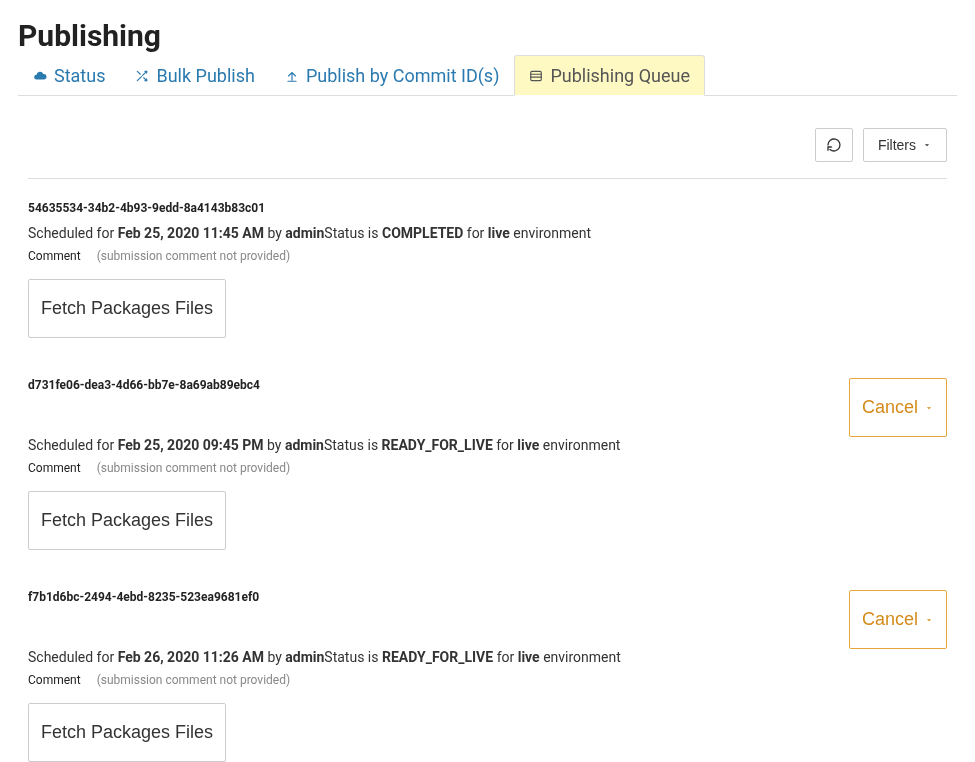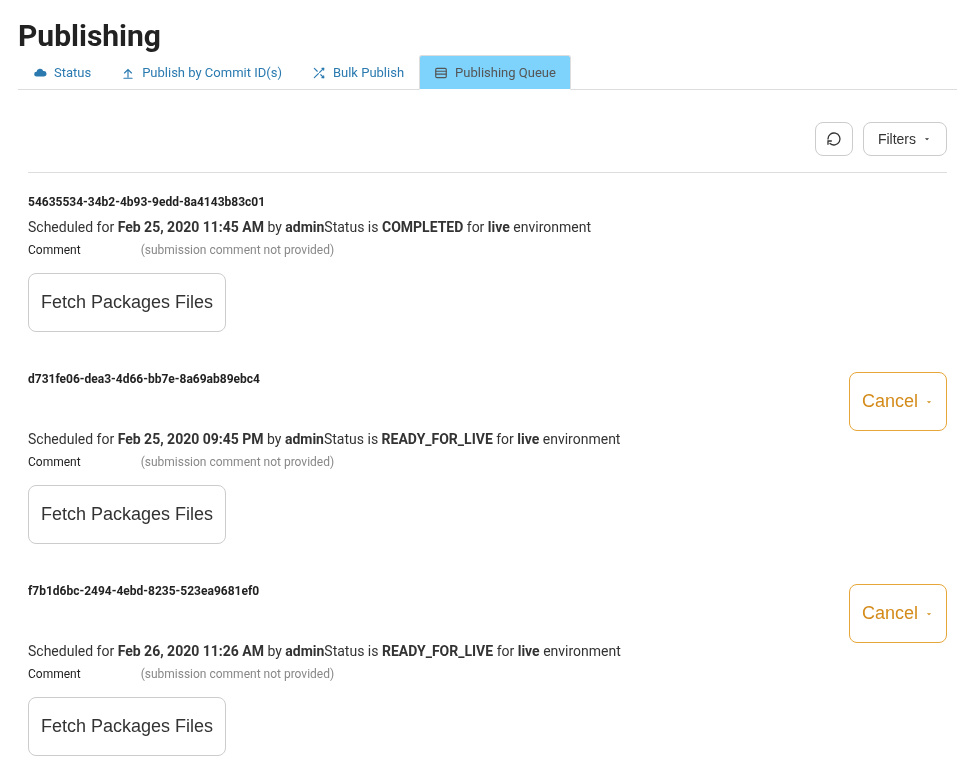--- a/index.html
+++ b/index.html
@@ -20,51 +20,51 @@
       display: flex;
       border-bottom: 1px solid #ddd;
       gap: 0;
     }
     .tab {
       display: flex;
       align-items: center;
       gap: 7px;
       padding: 9px 14px;
       color: #2a7ab0;
-      font-size: 13px;
+      font-size: 18px;
       cursor: pointer;
       border: 1px solid transparent;
       margin-bottom: -1px;
     }
     .tab.active {
       color: #555;
       border: 1px solid #ddd;
       border-bottom: 1px solid #fff;
       border-radius: 3px 3px 0 0;
-      background: #7dd3fc;
+      background: #fef9c3;
     }
     .tab-icon { display: inline-flex; width: 14px; height: 14px; }
     .content-wrap {
       padding: 0 10px;
     }
     .toolbar {
       display: flex;
       justify-content: flex-end;
       gap: 10px;
       padding: 32px 0 16px 0;
       border-bottom: 1px solid #ddd;
     }
     .btn {
       display: inline-flex;
       align-items: center;
       gap: 6px;
       border: 1px solid #ccc;
       background: #fff;
       padding: 8px 14px;
-      border-radius: 8px;
+      border-radius: 2px;
       font-size: 14px;
       cursor: pointer;
       color: #333;
     }
     .btn.small { padding: 18px 12px; font-size: 18px; }
     .btn.icon-only { padding: 8px 10px; }
     .btn.warn {
       border-color: #e6a63a;
       color: #d48b1a;
     }
@@ -88,21 +88,21 @@
       color: #333;
       margin-bottom: 8px;
     }
     .queue-comment {
       display: flex;
       gap: 16px;
       font-size: 12px;
       margin-bottom: 16px;
     }
     .comment-label { color: #222; }
-    .comment-value.muted { color: #888; margin-left: 44px; }
+    .comment-value.muted { color: #888; }
     .footer {
       display: flex;
       justify-content: flex-end;
       align-items: center;
       gap: 16px;
       padding: 18px 0;
       color: #555;
       font-size: 20px;
     }
     .page-size {
@@ -133,33 +133,33 @@
     <span class="tab-icon">
       <svg viewBox="0 0 24 24" width="14" height="14" fill="currentColor">
           <path d="M19 18H6a4 4 0 0 1 0-8 6 6 0 0 1 11.6-1.5A4.5 4.5 0 0 1 19 18z"></path>
         </svg>
     </span>
     <span>Status</span>
   </div>
   <div class="tab">
     <span class="tab-icon">
       <svg viewBox="0 0 24 24" width="14" height="14" fill="none" stroke="currentColor" stroke-width="2" stroke-linecap="round">
-          <path d="M12 19V6M6 12l6-6 6 6M5 21h14"></path>
-        </svg>
-    </span>
-    <span>Publish by Commit ID(s)</span>
-  </div>
-  <div class="tab">
-    <span class="tab-icon">
-      <svg viewBox="0 0 24 24" width="14" height="14" fill="none" stroke="currentColor" stroke-width="2" stroke-linecap="round">
           <path d="M4 4l5 5M15 15l5 5M20 4l-7 7M4 20l7-7"></path>
           <path d="M17 4h3v3M17 20h3v-3"></path>
         </svg>
     </span>
     <span>Bulk Publish</span>
+  </div>
+  <div class="tab">
+    <span class="tab-icon">
+      <svg viewBox="0 0 24 24" width="14" height="14" fill="none" stroke="currentColor" stroke-width="2" stroke-linecap="round">
+          <path d="M12 19V6M6 12l6-6 6 6M5 21h14"></path>
+        </svg>
+    </span>
+    <span>Publish by Commit ID(s)</span>
   </div>
   <div class="tab active">
     <span class="tab-icon">
       <svg viewBox="0 0 24 24" width="14" height="14" fill="none" stroke="currentColor" stroke-width="2" stroke-linecap="round">
           <rect x="3" y="4" width="18" height="16" rx="2"></rect>
           <line x1="3" y1="9" x2="21" y2="9"></line>
           <line x1="3" y1="14" x2="21" y2="14"></line>
         </svg>
     </span>
     <span>Publishing Queue</span>

